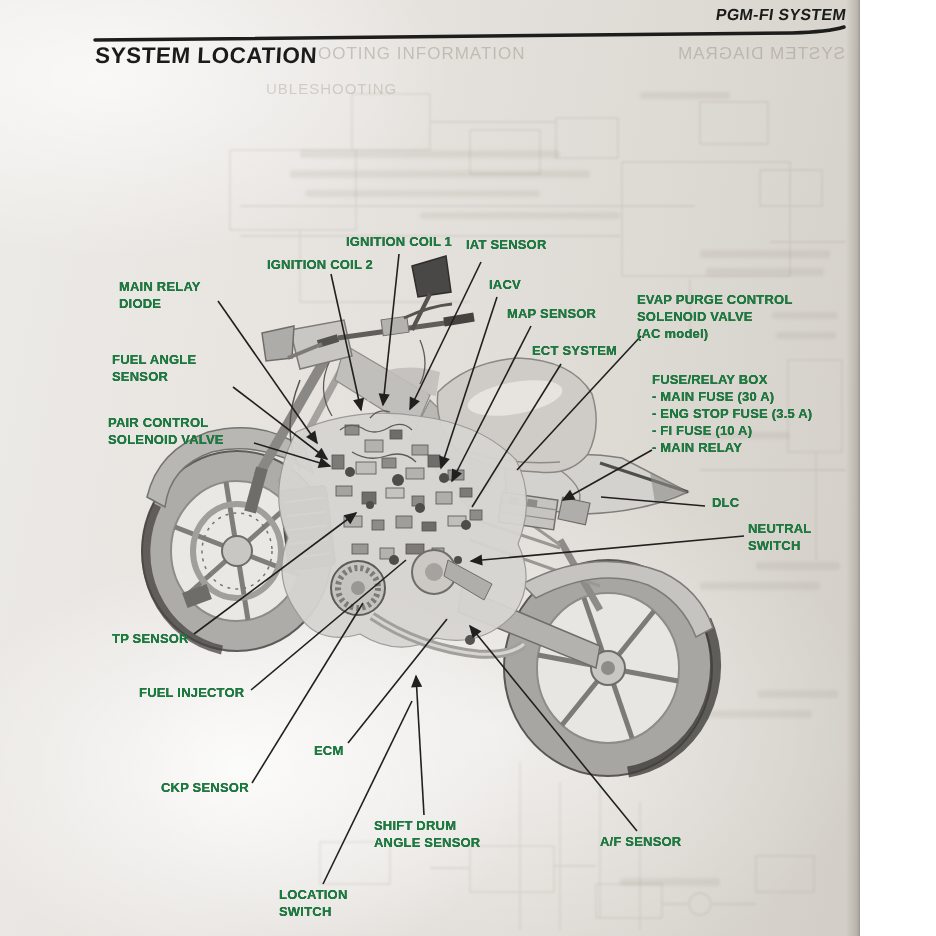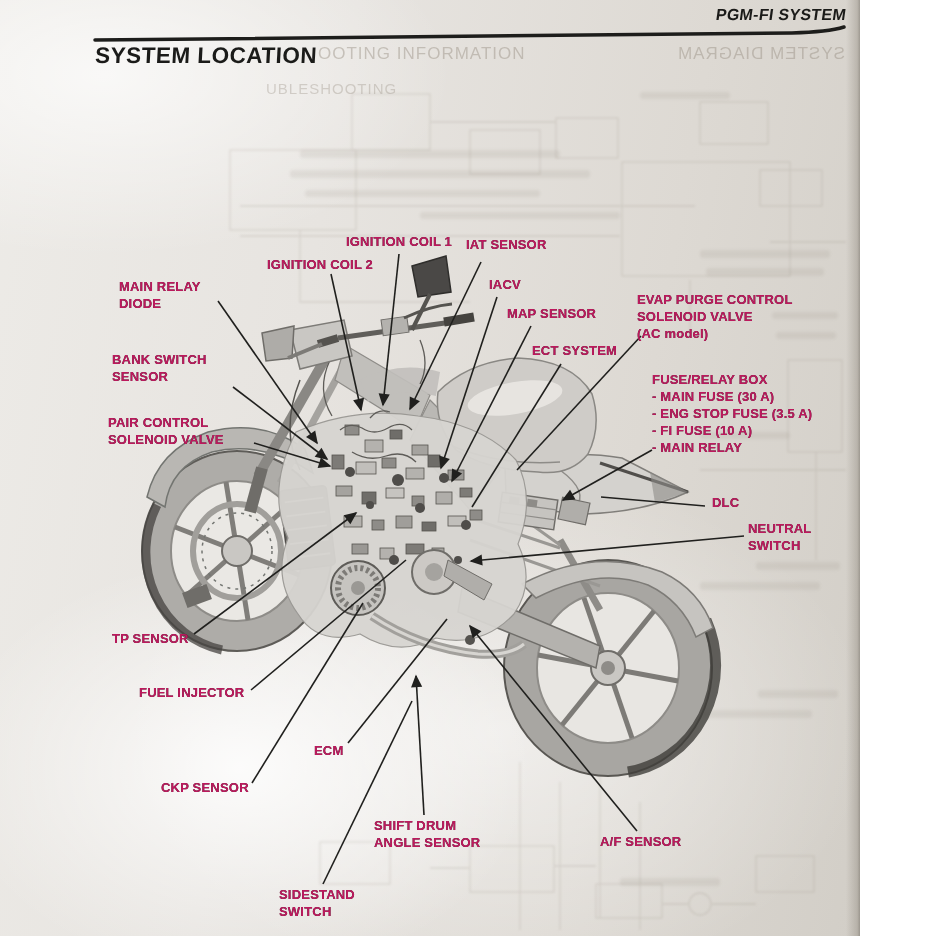--- a/index.html
+++ b/index.html
@@ -35,21 +35,21 @@
   
   .ghost{
     position:absolute;color:#988f83;font-weight:400;letter-spacing:1px;
     opacity:.45;filter:blur(.6px);white-space:nowrap;
   }
   .ghost.g1{left:318px;top:44px;font-size:17px;}
   .ghost.g2{left:633px;top:44px;width:212px;font-size:17px;transform:scaleX(-1);}
   .ghost.g3{left:218px;top:80px;font-size:15px;opacity:.35;margin-left:48px;}
   
   .callout{
-    position:absolute;font-size:13px;font-weight:600;color:#be185d;
+    position:absolute;font-size:13px;font-weight:600;color:#15803d;
     line-height:17px;letter-spacing:.2px;white-space:nowrap;
     text-shadow:0 0 .4px #2b2b29;
   }
   svg.art{position:absolute;left:0;top:0;}
 </style>
 </head>
 <body>
 
 <div class="page"></div>
 
@@ -332,21 +332,21 @@
   <div>MAP SENSOR</div>
 </div>
 <div class="callout" style="left:532px;top:342px">
   <div>ECT SYSTEM</div>
 </div>
 <div class="callout" style="left:119px;top:278px">
   <div>MAIN RELAY</div>
   <div>DIODE</div>
 </div>
 <div class="callout" style="left:112px;top:351px">
-  <div>BANK SWITCH</div>
+  <div>FUEL ANGLE</div>
   <div>SENSOR</div>
 </div>
 <div class="callout" style="left:108px;top:414px">
   <div>PAIR CONTROL</div>
   <div>SOLENOID VALVE</div>
 </div>
 <div class="callout" style="left:637px;top:291px">
   <div>EVAP PURGE CONTROL</div>
   <div>SOLENOID VALVE</div>
   <div>(AC model)</div>
@@ -378,15 +378,15 @@
   <div>CKP SENSOR</div>
 </div>
 <div class="callout" style="left:374px;top:817px">
   <div>SHIFT DRUM</div>
   <div>ANGLE SENSOR</div>
 </div>
 <div class="callout" style="left:600px;top:833px">
   <div>A/F SENSOR</div>
 </div>
 <div class="callout" style="left:279px;top:886px">
-  <div>SIDESTAND</div>
+  <div>LOCATION</div>
   <div>SWITCH</div>
 </div>
 
 </body></html>

